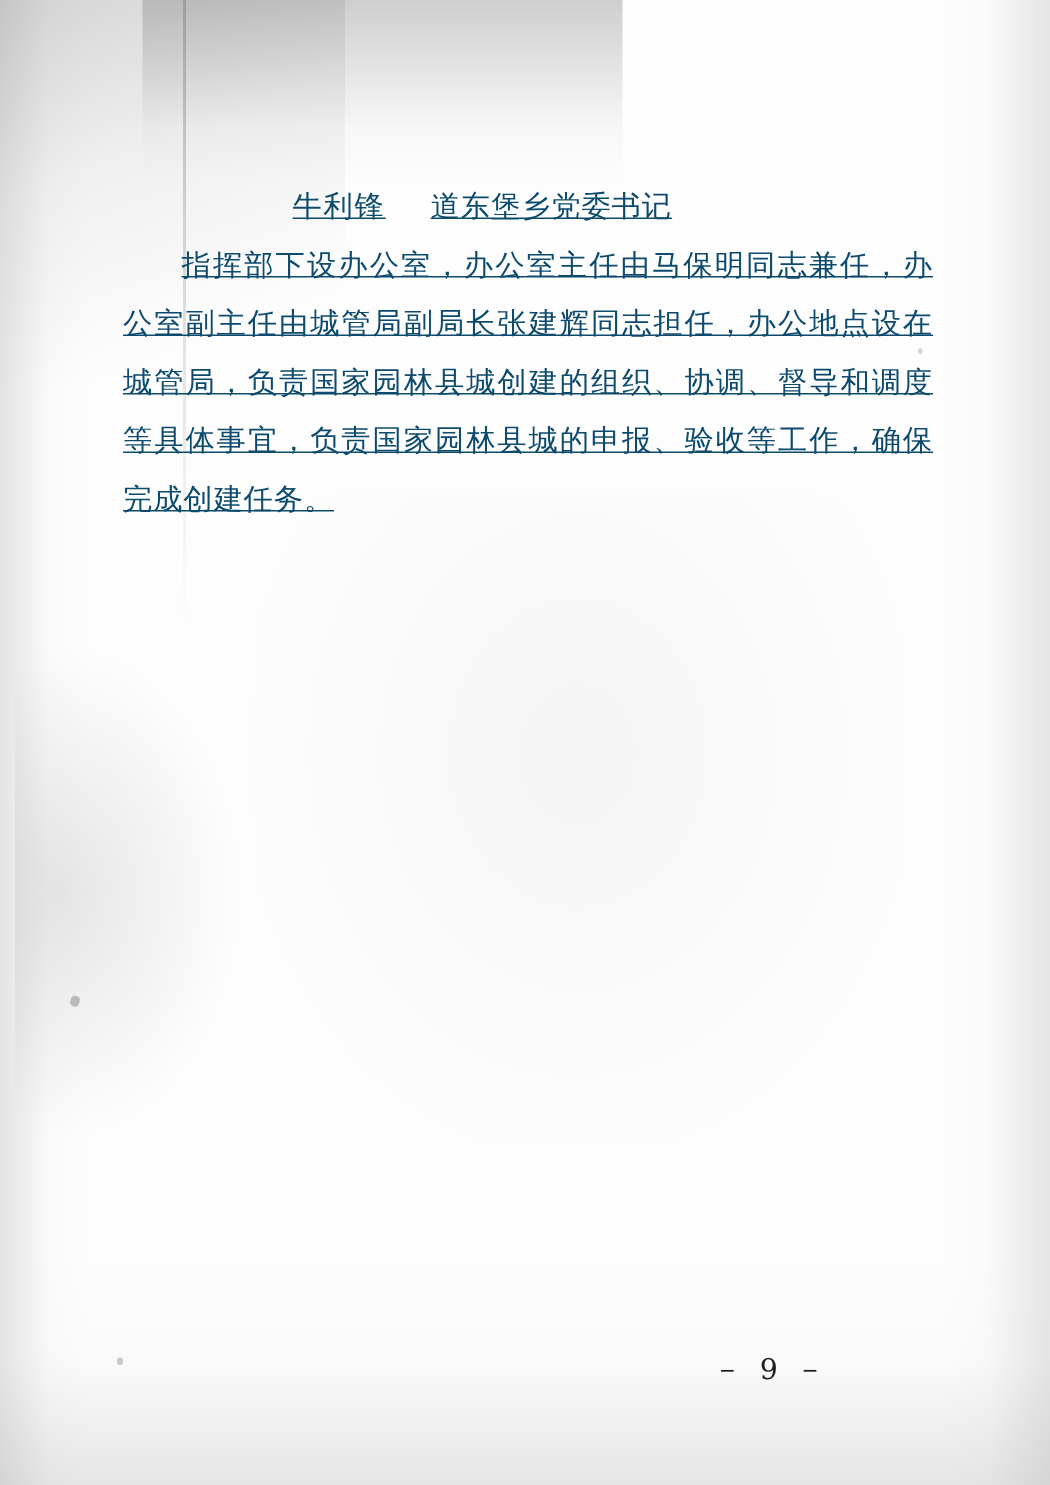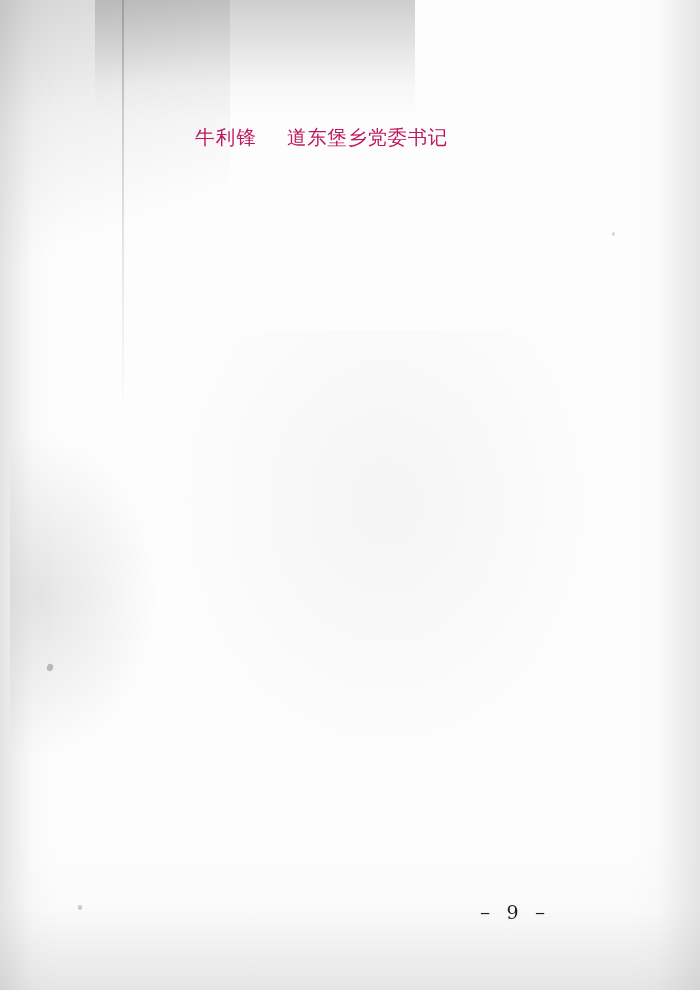--- a/index.html
+++ b/index.html
@@ -87,25 +87,26 @@
     background: rgba(140,140,140,0.35);
     border-radius: 50%;
   }
 
   
   #text-block {
     position: absolute;
     left: 82px;
     top: 118px;
     width: 540px;
-    color: #be185d;
+    color: #0c4a6e;
     font-size: 19.5px;
     line-height: 39px;
     letter-spacing: 0.6px;
     text-align: justify;
+    text-decoration: underline;
   }
   .roster-line {
     white-space: pre;
     font-size: 19.5px;
   }
   #roster-line-1 { padding-left: 113px; }
   #roster-line-2 { padding-left: 113px; }
   .name { letter-spacing: 1.2px; }
   .gap { display: inline-block; width: 30px; }
   #body-paragraph {
@@ -144,18 +145,19 @@
   <div class="smudge" id="fold-line"></div>
   <div class="smudge" id="speck-a"></div>
   <div class="smudge" id="speck-b"></div>
   <div class="smudge" id="speck-c"></div>
 
   <div id="text-block">
 
     <div class="roster-line" id="roster-line-1"><span class="name">牛利锋</span><span class="gap"></span><span class="role">道东堡乡党委书记</span></div>
 
 
+    <p id="body-paragraph">指挥部下设办公室，办公室主任由马保明同志兼任，办公室副主任由城管局副局长张建辉同志担任，办公地点设在城管局，负责国家园林县城创建的组织、协调、督导和调度等具体事宜，负责国家园林县城的申报、验收等工作，确保完成创建任务。</p>
 
   </div>
 
   <div id="page-number"><span class="pn-inner">－ 9 －</span></div>
 
 </div>
 
 </body></html>

